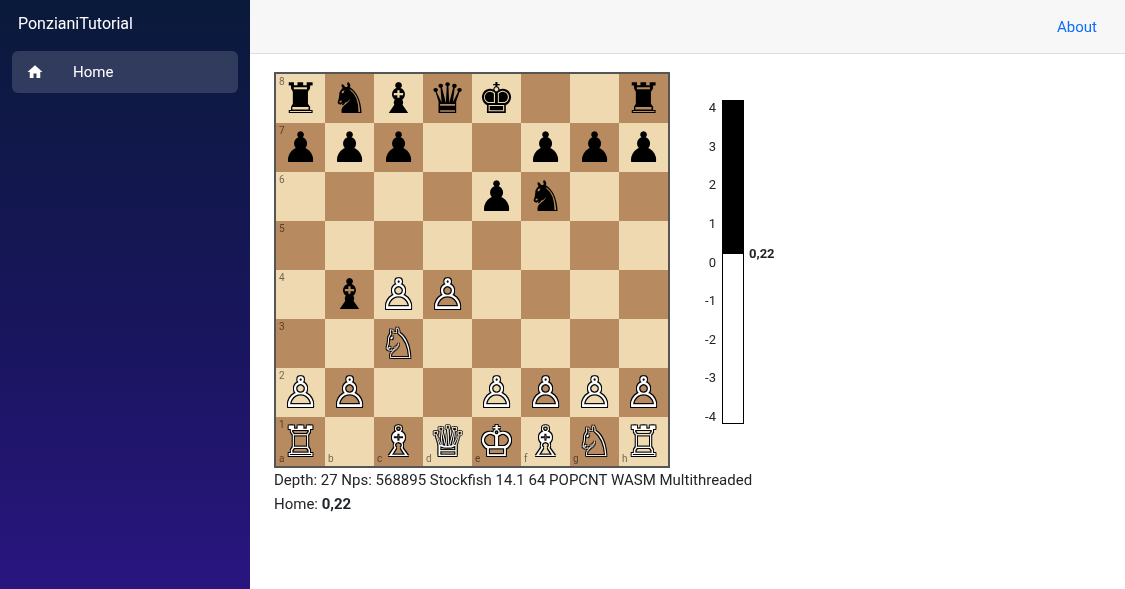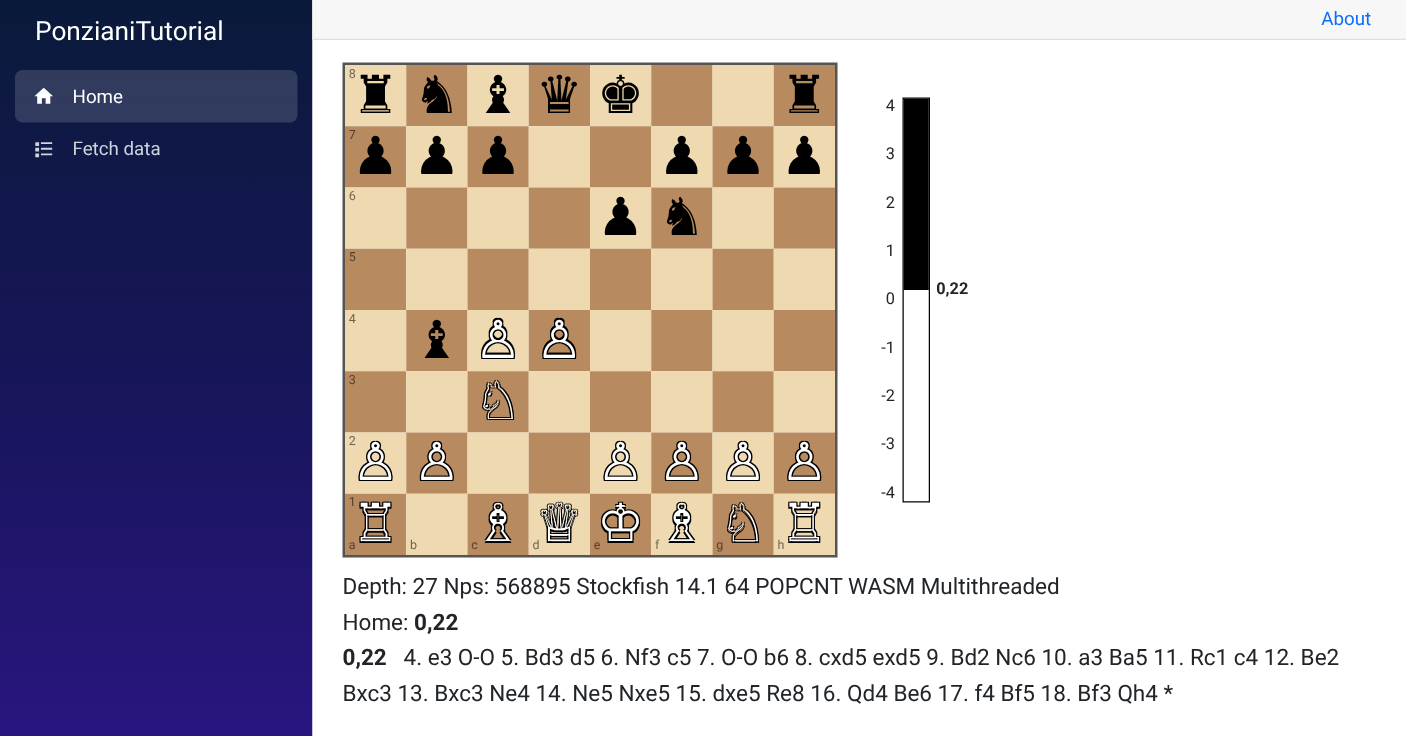--- a/index.html
+++ b/index.html
@@ -1,21 +1,21 @@
 <!DOCTYPE html>
 <html><head>
   <meta charset="utf-8">
   <style>
     * { box-sizing: border-box; margin: 0; padding: 0; }
     body { font-family: -apple-system, BlinkMacSystemFont, "Segoe UI", Roboto, sans-serif; font-size: 14px; color: #212529; }
     .app { display: flex; width: 1125px; height: 589px; overflow: hidden; }
     .sidebar { width: 250px; background: linear-gradient(180deg, #0a1a3a 0%, #1a1560 60%, #2a1580 100%); color: white; display: flex; flex-direction: column; }
-    .brand { font-size: 21px; font-weight: 400; padding: 14px 28px 18px; color: white; }
+    .brand { font-size: 16px; font-weight: 400; padding: 14px 18px 18px; color: white; }
     .nav { padding: 0 12px; }
-    .nav-item { display: flex; align-items: center; gap: 14px; padding: 12px 14px; border-radius: 6px; color: #d0d4da; cursor: pointer; font-size: 15px; }
+    .nav-item { display: flex; align-items: center; gap: 29px; padding: 12px 14px; border-radius: 6px; color: #d0d4da; cursor: pointer; font-size: 15px; }
     .nav-item.active { background: rgba(255,255,255,0.15); color: white; }
     .nav-item .icon { width: 18px; height: 18px; display: inline-flex; align-items: center; justify-content: center; }
     .main { flex: 1; display: flex; flex-direction: column; background: white; }
     .topbar { height: 54px; background: #f7f7f7; border-bottom: 1px solid #e0e0e0; display: flex; align-items: center; justify-content: flex-end; padding: 0 28px; }
     .topbar a { color: #0d6efd; text-decoration: none; font-size: 15px; }
     .content { padding: 18px 24px; display: flex; flex-direction: column; }
     .board-row { display: flex; align-items: flex-start; gap: 22px; }
     .board-wrap { border: 2px solid #555; width: 396px; height: 396px; display: grid; grid-template-columns: repeat(8, 49px); grid-template-rows: repeat(8, 49px); position: relative; }
     .sq { width: 49px; height: 49px; display: flex; align-items: center; justify-content: center; position: relative; }
     .sq.l { background: #eed9b0; }
@@ -23,47 +23,39 @@
     .rank-label { position: absolute; top: 2px; left: 3px; font-size: 10px; color: rgba(0,0,0,0.55); }
     .file-label { position: absolute; bottom: 2px; left: 3px; font-size: 10px; color: rgba(0,0,0,0.55); }
     .piece { font-family: "Segoe UI Symbol", "DejaVu Sans", sans-serif; font-size: 42px; line-height: 1; }
     .piece.w { color: white; text-shadow: -1px -1px 0 #000, 1px -1px 0 #000, -1px 1px 0 #000, 1px 1px 0 #000; }
     .piece.b { color: black; }
     .eval-area { display: flex; align-items: stretch; gap: 6px; margin-top: 28px; }
     .ticks { display: flex; flex-direction: column; justify-content: space-between; font-size: 13px; text-align: right; width: 24px; height: 324px; }
     .bar-col { width: 22px; height: 324px; border: 1px solid #000; position: relative; background: white; }
     .bar-black { background: #000; position: absolute; top: 0; left: 0; right: 0; }
     .eval-label { position: absolute; left: 26px; font-weight: 700; font-size: 13px; white-space: nowrap; }
-    .engine-text { margin-top: 10px; font-size: 18px; line-height: 1.6; max-width: 800px; }
+    .engine-text { font-size: 15px; line-height: 1.6; max-width: 800px; }
     .engine-text .score-label b { font-weight: 700; }
     .pv-line b { font-weight: 700; }
   </style>
 </head>
 <body>
 
 <div class="app">
   <div class="sidebar">
     <div class="brand">PonzianiTutorial</div>
     <div class="nav" id="nav">
         <div class="nav-item active">
           <span class="icon">
             <svg viewBox="0 0 24 24" width="18" height="18" fill="currentColor">
               <path d="M10 20v-6h4v6h5v-8h3L12 3 2 12h3v8z"></path>
             </svg>
           </span>
           <span>Home</span>
         </div>
-        <div class="nav-item">
-          <span class="icon">
-            <svg viewBox="0 0 24 24" width="18" height="18" fill="currentColor">
-              <path d="M3 5h4v4H3V5zm6 0h12v2H9V5zm0 6h12v2H9v-2zm0 6h12v2H9v-2zm-6-6h4v4H3v-4zm0 6h4v4H3v-4z"></path>
-            </svg>
-          </span>
-          <span>Fetch data</span>
-        </div>
       </div>
   </div>
   <div class="main">
     <div class="topbar">
       <a href="#">About</a>
     </div>
     <div class="content">
       <div class="board-row">
         <div class="board-wrap" id="board">
             <div class="sq l">
@@ -230,19 +222,16 @@
             <div class="bar-black" id="bar-black" style="height: 153.09px;"></div>
             <div class="eval-label" id="eval-label" style="top: 145.09px;">0,22</div>
           </div>
         </div>
       </div>
       <div class="engine-text">
         <div>Depth: 27 Nps: 568895 Stockfish 14.1 64 POPCNT WASM Multithreaded</div>
         <div class="score-label">
           <span>Home: </span><b>0,22</b>
         </div>
-        <div class="pv-line">
-          <b>0,22</b>&nbsp;&nbsp;&nbsp;<span>4. e3 O-O 5. Bd3 d5 6. Nf3 c5 7. O-O b6 8. cxd5 exd5 9. Bd2 Nc6 10. a3 Ba5 11. Rc1 c4 12. Be2 Bxc3 13. Bxc3 Ne4 14. Ne5 Nxe5 15. dxe5 Re8 16. Qd4 Be6 17. f4 Bf5 18. Bf3 Qh4 *</span>
-        </div>
       </div>
     </div>
   </div>
 </div>
 
 </body></html>

